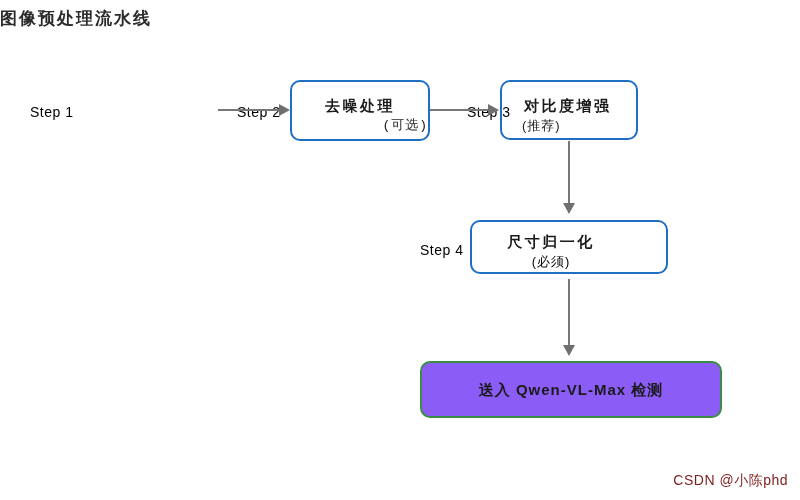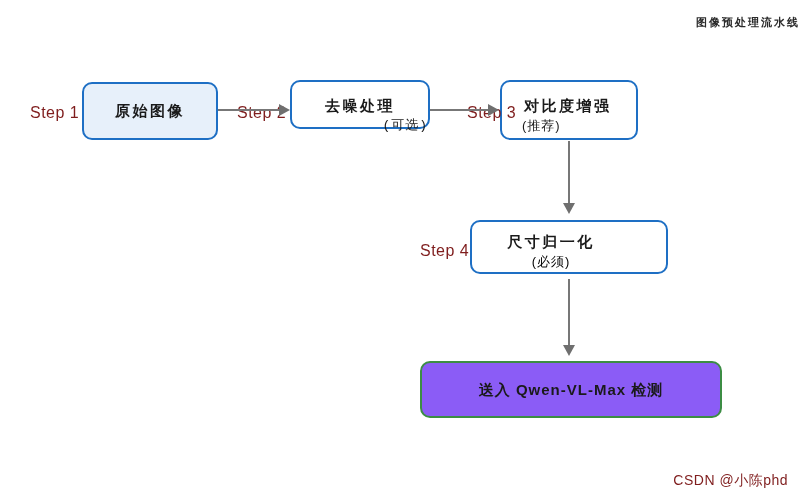--- a/index.html
+++ b/index.html
@@ -8,24 +8,24 @@
     width: 800px;
     height: 500px;
     background: #ffffff;
     overflow: hidden;
     font-family: "Liberation Sans", "DejaVu Sans", sans-serif;
     color: #1a1a1a;
   }
 
   .title {
     position: absolute;
-    top: 15px; left: 0;
+    top: 7px; left: 0;
     width: 100%;
-    text-align: right;
-    font-size: 11px;
+    text-align: left;
+    font-size: 17px;
     font-weight: bold;
     letter-spacing: 2px;
     color: #2b2b2b;
   }
 
   .node {
     position: absolute;
     box-sizing: border-box;
     border: 2px solid #1e6fc4;
     border-radius: 10px;
@@ -79,22 +79,22 @@
     border-bottom: 6px solid transparent;
   }
   .arrow-head--down {
     border-top: 11px solid #6f6f6f;
     border-left: 6px solid transparent;
     border-right: 6px solid transparent;
   }
 
   .step-label {
     position: absolute;
-    color: #7f1d1d;
-    font-size: 16px;
+    color: #000000;
+    font-size: 14px;
     letter-spacing: 0.5px;
     z-index: 2;
     white-space: nowrap;
   }
 
   .watermark {
     position: absolute;
     right: 12px;
     bottom: 10px;
     font-size: 14px;
@@ -107,25 +107,22 @@
 
 <div class="canvas">
 
   <div class="title">图像预处理流水线</div>
 
   <div class="step-label" style="left:30px; top:104px;">Step 1</div>
   <div class="step-label" style="left:237px; top:104px;">Step 2</div>
   <div class="step-label" style="left:467px; top:104px;">Step 3</div>
   <div class="step-label" style="left:420px; top:242px;">Step 4</div>
 
-  <div class="node node--input node--center" style="left:82px; top:82px; width:136px; height:58px;">
-    <div class="node-label">原始图像</div>
-  </div>
 
-  <div class="node node--denoise" style="left:290px; top:80px; width:140px; height:49px;">
+  <div class="node node--denoise" style="left:290px; top:80px; width:140px; height:61px;">
     <div class="node-label">去噪处理</div>
     <div class="node-sub">(可选)</div>
   </div>
 
   <div class="node node--contrast" style="left:500px; top:80px; width:138px; height:60px;">
     <div class="node-label">对比度增强</div>
     <div class="node-sub">(推荐)</div>
   </div>
 
   <div class="node node--resize" style="left:470px; top:220px; width:198px; height:54px;">

